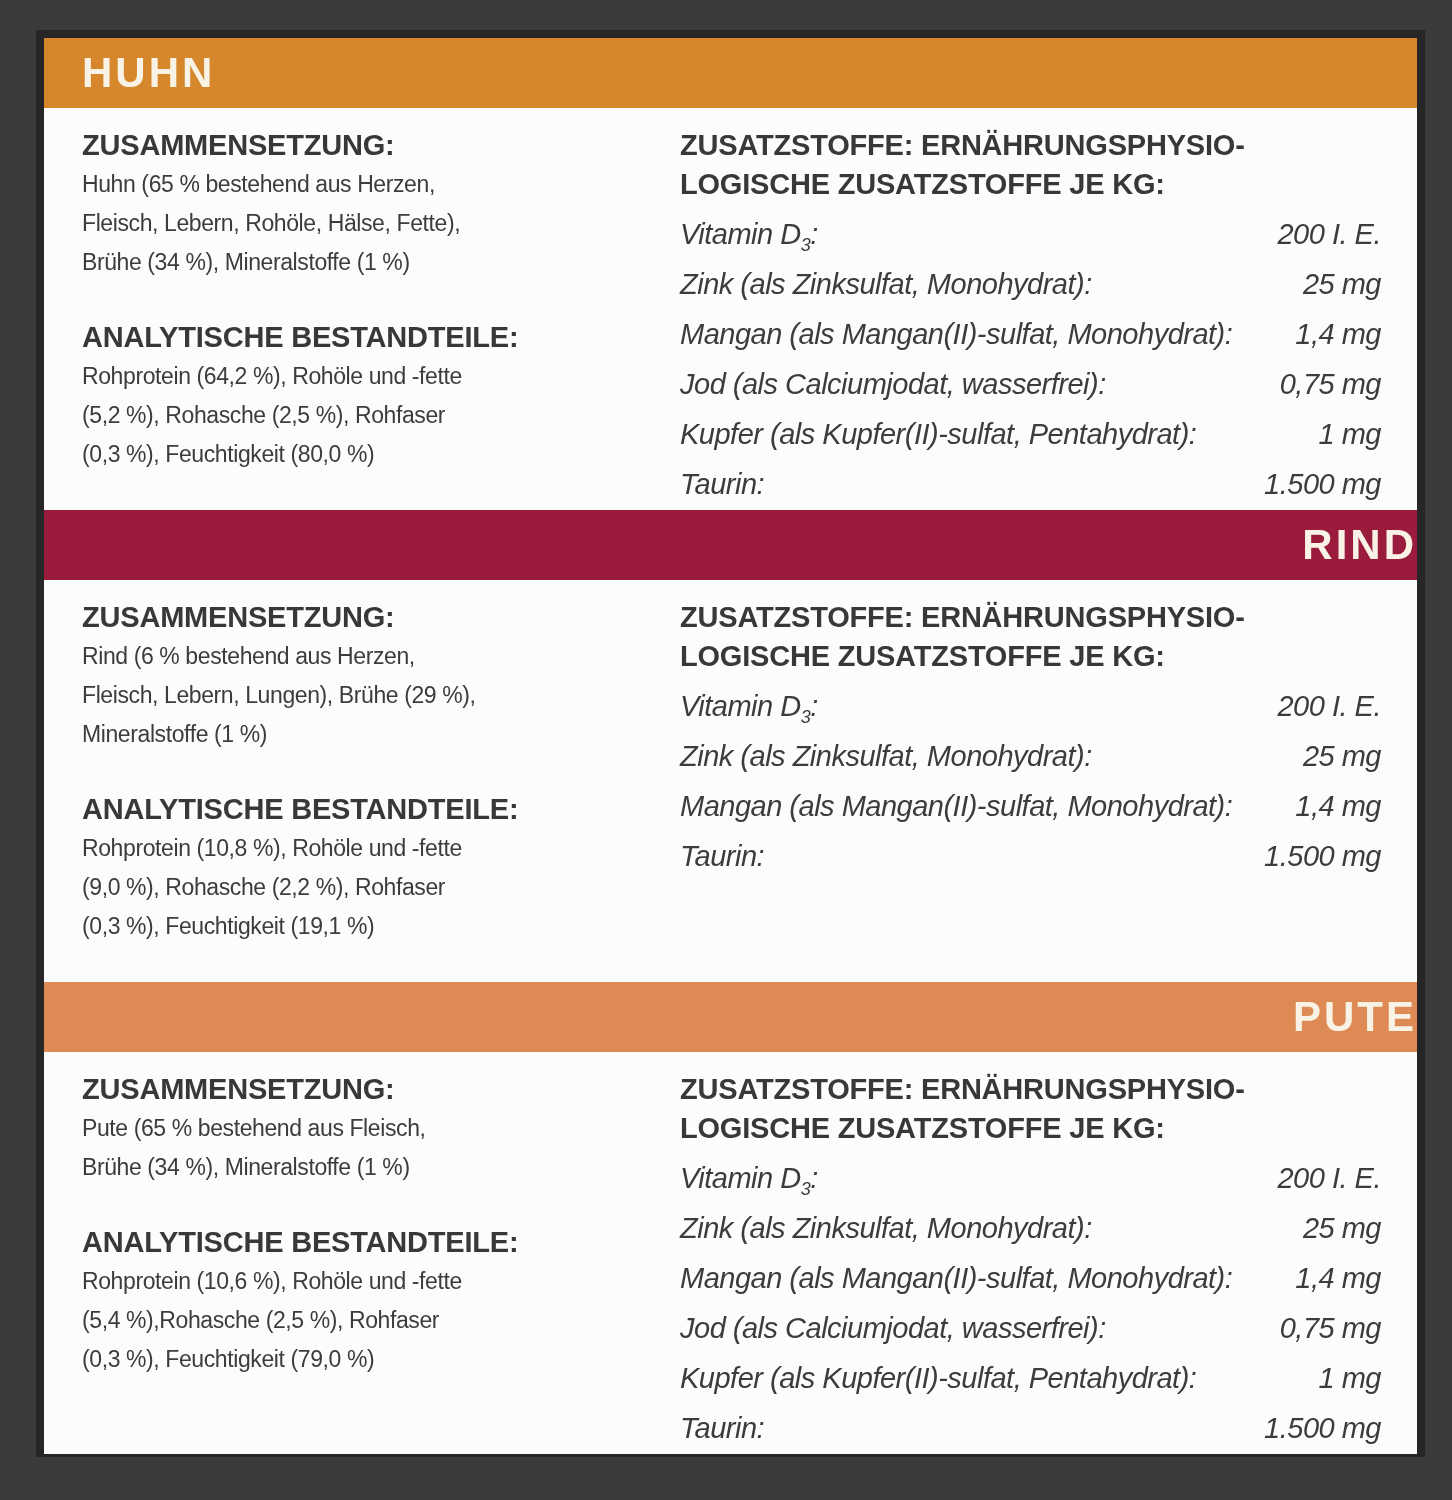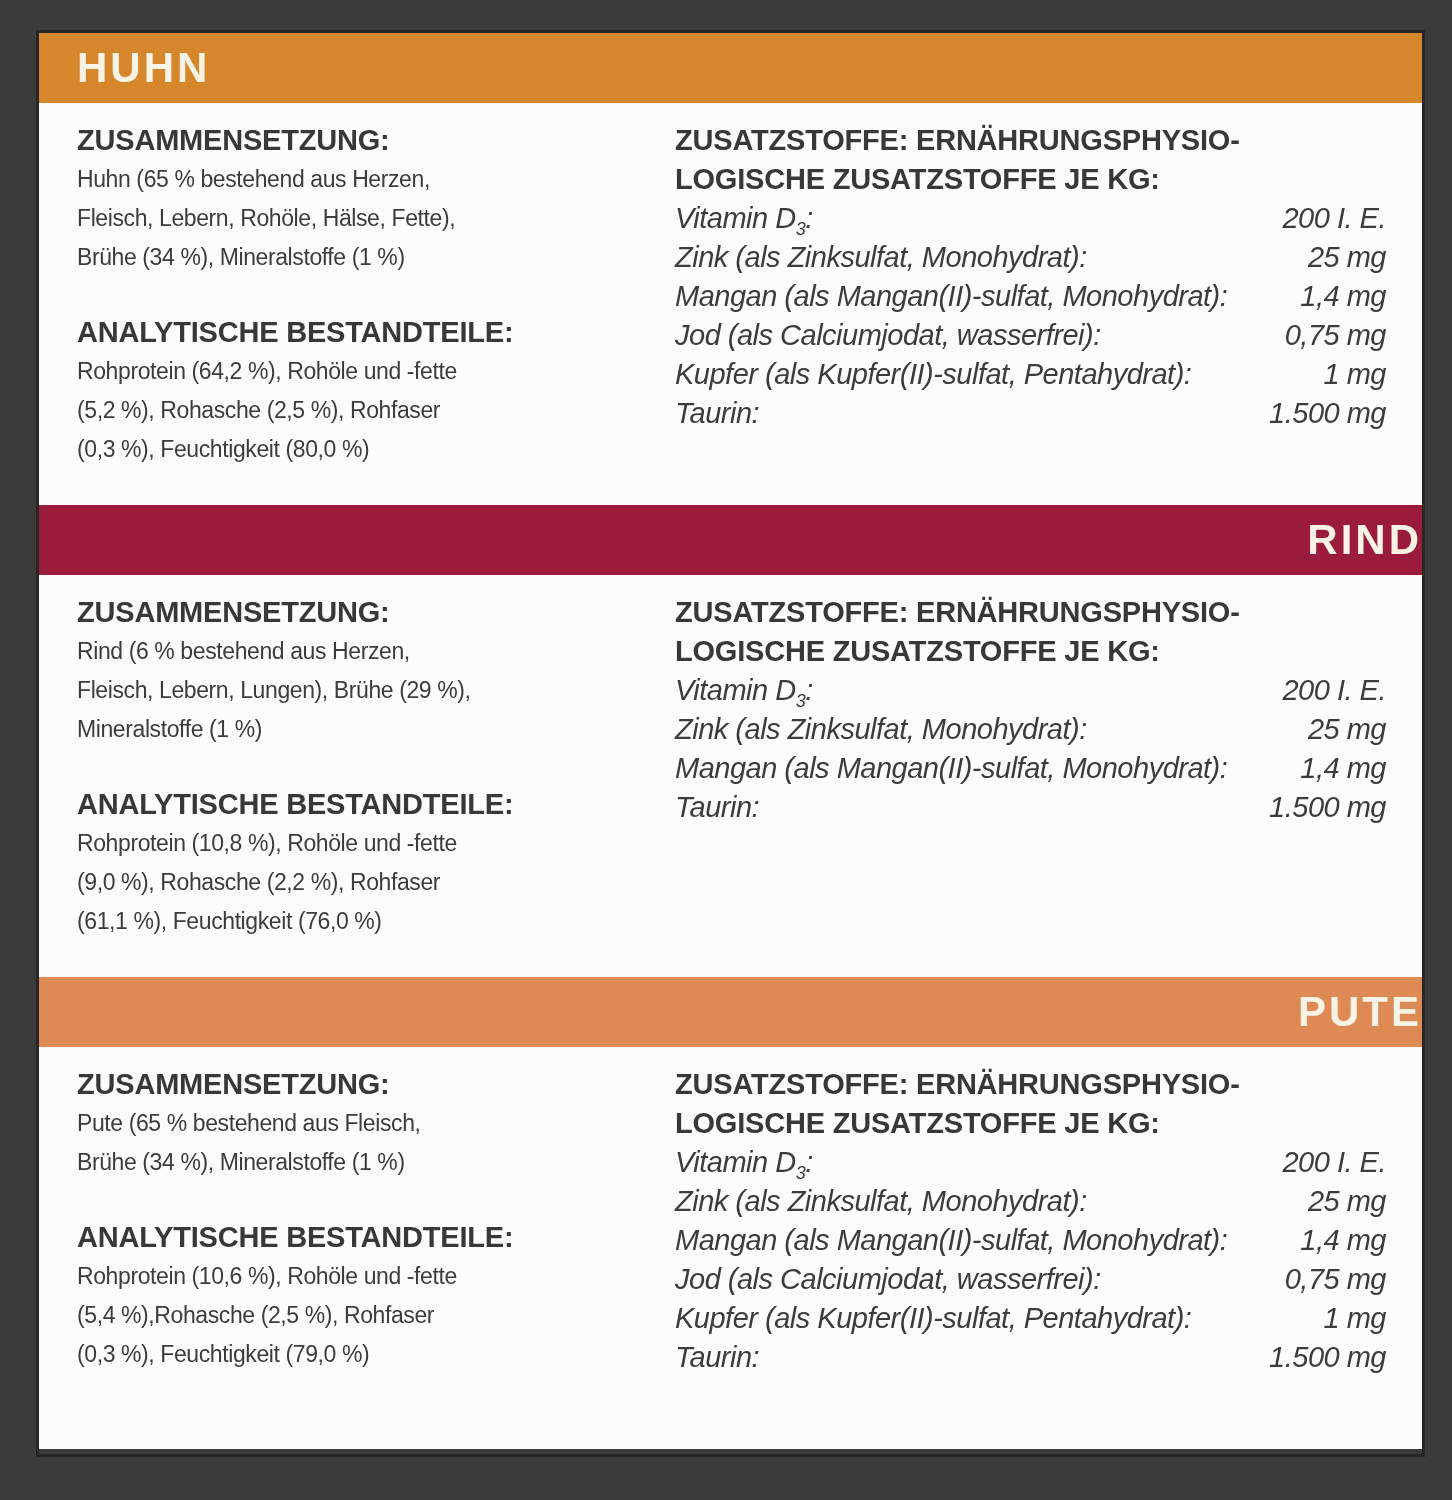--- a/index.html
+++ b/index.html
@@ -5,21 +5,21 @@
   * { margin: 0; padding: 0; box-sizing: border-box; }
   html, body {
     width: 1452px; height: 1500px;
     font-family: "Liberation Sans", "DejaVu Sans", sans-serif;
   }
   body {
     padding: 30px 27px 43px 36px;
   }
   .frame {
     width: 100%; height: 100%;
-    border: 3px solid #f97316;
+    border: 8px solid #f97316;
   }
   .section { width: 100%; }
   .band {
     height: 70px;
     display: flex;
     align-items: center;
     padding-left: 38px;
   }
   .band-label {
     font-size: 42px;
@@ -55,20 +55,21 @@
     display: flex;
     justify-content: space-between;
     align-items: baseline;
     line-height: 39px;
   }
   .add-label, .add-value {
     font-size: 29px;
     font-style: italic;
     letter-spacing: -0.5px;
     white-space: nowrap;
+    margin-top: 11px;
   }
   .add-value { text-align: right; padding-left: 10px; }
   sub { font-size: 0.62em; line-height: 0; }
 </style>
 </head>
 <body style="background: rgb(59, 59, 59);">
 
 <div class="frame" style="border-color: rgb(38, 38, 38);">
 
   <div class="section">
@@ -130,21 +131,21 @@
         <div class="comp-block">
           <div class="blk-heading">ZUSAMMENSETZUNG:</div>
           <div class="ital-line">Rind (6 % bestehend aus Herzen,</div>
           <div class="ital-line">Fleisch, Lebern, Lungen), Brühe (29 %),</div>
           <div class="ital-line">Mineralstoffe (1 %)</div>
         </div>
         <div class="analytical-block">
           <div class="blk-heading">ANALYTISCHE BESTANDTEILE:</div>
           <div class="ital-line">Rohprotein (10,8 %), Rohöle und -fette</div>
           <div class="ital-line">(9,0 %), Rohasche (2,2 %), Rohfaser</div>
-          <div class="ital-line">(61,1 %), Feuchtigkeit (76,0 %)</div>
+          <div class="ital-line">(0,3 %), Feuchtigkeit (19,1 %)</div>
         </div>
       </div>
       <div class="right-col">
         <div class="blk-heading">ZUSATZSTOFFE: ERNÄHRUNGSPHYSIO-</div>
         <div class="blk-heading">LOGISCHE ZUSATZSTOFFE JE KG:</div>
         <div class="add-row">
           <span class="add-label"><span>Vitamin D</span><sub>3</sub><span>:</span></span>
           <span class="add-value">200 I. E.</span>
         </div>
         <div class="add-row">

